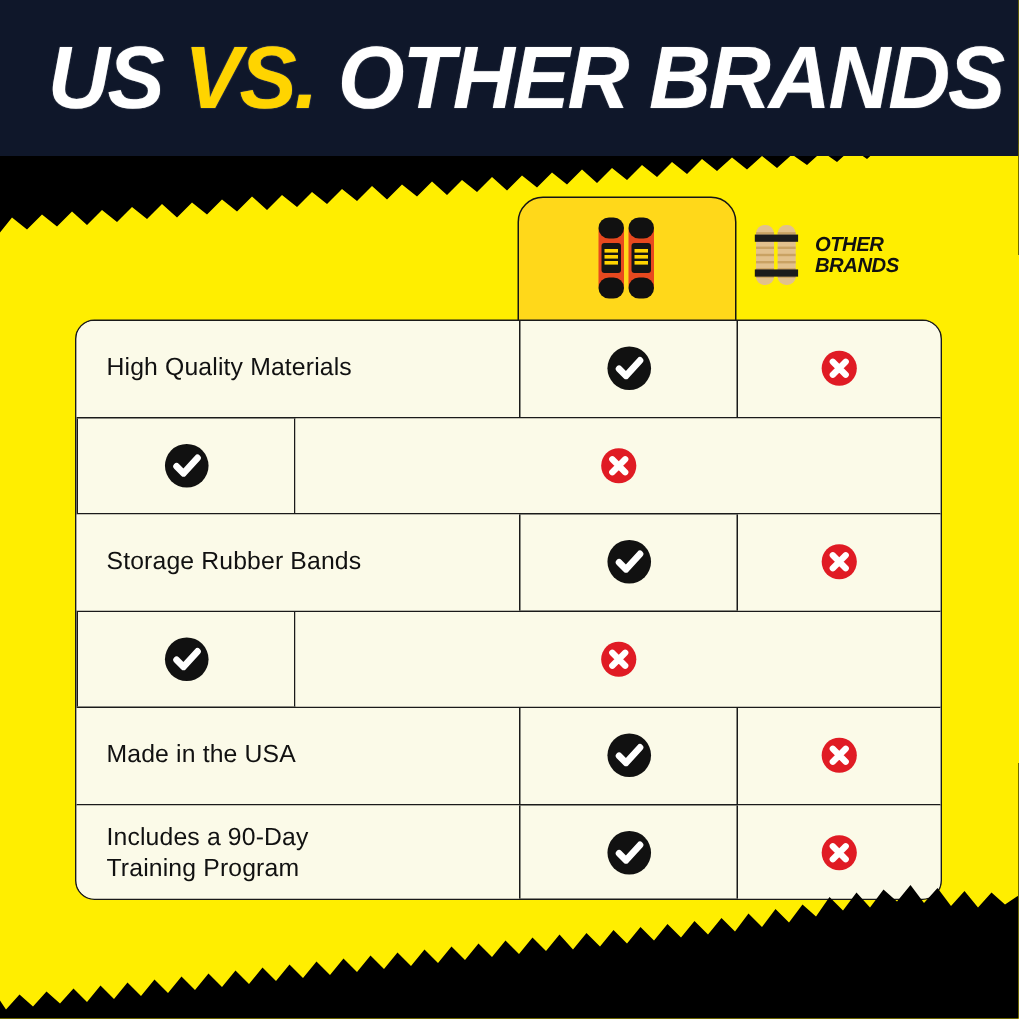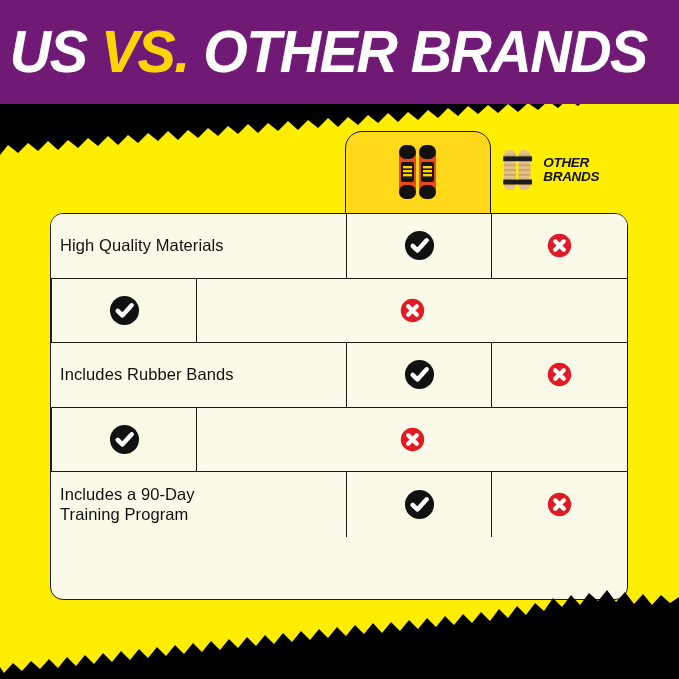--- a/index.html
+++ b/index.html
@@ -12,22 +12,22 @@
   .poster{
     position:relative;
     width:679px;height:679px;
     background:#000;
     overflow:hidden;
   }
 
   
   .title-band{
     position:absolute;left:0;top:0;width:679px;height:104px;
-    background:#701a75;
-    display:flex;align-items:center;justify-content:flex-start;
+    background:#0f172a;
+    display:flex;align-items:center;justify-content:flex-end;
     z-index:6;
   }
   .title{
     font-family:"Liberation Sans", sans-serif;
     font-weight:bold;font-style:italic;
     font-size:59px;
     letter-spacing:-1.5px;
     line-height:1;
     white-space:nowrap;
     transform:scaleX(0.97);
@@ -95,21 +95,21 @@
     box-sizing:border-box;
     border-bottom:1.5px solid #1a1a1a;
   }
   .row:last-child{border-bottom:none;}
 
   .cell-feature{
     width:295px;
     flex:0 0 295px;
     background:#FBFAE8;
     display:flex;align-items:center;
-    padding-left:9px;
+    padding-left:20px;
     box-sizing:border-box;
   }
   .feature-text{
     font-family:"Liberation Sans", sans-serif;
     font-size:16.5px;
     color:#111;
     line-height:1.25;
     letter-spacing:0.1px;
     white-space:pre-line;
   }
@@ -238,51 +238,68 @@
       <div class="cell-other">
         <svg class="x-badge" viewBox="0 0 32 32">
           <circle cx="16" cy="16" r="15" fill="#E01B24"></circle>
           <path d="M10.5 10.5 L21.5 21.5 M21.5 10.5 L10.5 21.5" stroke="#ffffff" stroke-width="5.4" stroke-linecap="round"></path>
         </svg>
       </div>
     </div>
 
     <div class="row">
       <div class="cell-feature">
-        <span class="feature-text">Includes Rubber Bands</span>
-      </div>
-      <div class="cell-us">
-        <svg class="check-badge" viewBox="0 0 32 32">
-          <circle cx="16" cy="16" r="15" fill="#111111"></circle>
-          <path d="M9 16.4 L13.8 21.2 L23.4 10.6" fill="none" stroke="#ffffff" stroke-width="4.6" stroke-linecap="round" stroke-linejoin="round"></path>
-        </svg>
-      </div>
-      <div class="cell-other">
-        <svg class="x-badge" viewBox="0 0 32 32">
-          <circle cx="16" cy="16" r="15" fill="#E01B24"></circle>
-          <path d="M10.5 10.5 L21.5 21.5 M21.5 10.5 L10.5 21.5" stroke="#ffffff" stroke-width="5.4" stroke-linecap="round"></path>
-        </svg>
-      </div>
-    </div>
-
-    <div class="row">
-      <div class="cell-us">
-        <svg class="check-badge" viewBox="0 0 32 32">
-          <circle cx="16" cy="16" r="15" fill="#111111"></circle>
-          <path d="M9 16.4 L13.8 21.2 L23.4 10.6" fill="none" stroke="#ffffff" stroke-width="4.6" stroke-linecap="round" stroke-linejoin="round"></path>
-        </svg>
-      </div>
-      <div class="cell-other">
-        <svg class="x-badge" viewBox="0 0 32 32">
-          <circle cx="16" cy="16" r="15" fill="#E01B24"></circle>
-          <path d="M10.5 10.5 L21.5 21.5 M21.5 10.5 L10.5 21.5" stroke="#ffffff" stroke-width="5.4" stroke-linecap="round"></path>
-        </svg>
-      </div>
-    </div>
-
+        <span class="feature-text">Storage Rubber Bands</span>
+      </div>
+      <div class="cell-us">
+        <svg class="check-badge" viewBox="0 0 32 32">
+          <circle cx="16" cy="16" r="15" fill="#111111"></circle>
+          <path d="M9 16.4 L13.8 21.2 L23.4 10.6" fill="none" stroke="#ffffff" stroke-width="4.6" stroke-linecap="round" stroke-linejoin="round"></path>
+        </svg>
+      </div>
+      <div class="cell-other">
+        <svg class="x-badge" viewBox="0 0 32 32">
+          <circle cx="16" cy="16" r="15" fill="#E01B24"></circle>
+          <path d="M10.5 10.5 L21.5 21.5 M21.5 10.5 L10.5 21.5" stroke="#ffffff" stroke-width="5.4" stroke-linecap="round"></path>
+        </svg>
+      </div>
+    </div>
+
+    <div class="row">
+      <div class="cell-us">
+        <svg class="check-badge" viewBox="0 0 32 32">
+          <circle cx="16" cy="16" r="15" fill="#111111"></circle>
+          <path d="M9 16.4 L13.8 21.2 L23.4 10.6" fill="none" stroke="#ffffff" stroke-width="4.6" stroke-linecap="round" stroke-linejoin="round"></path>
+        </svg>
+      </div>
+      <div class="cell-other">
+        <svg class="x-badge" viewBox="0 0 32 32">
+          <circle cx="16" cy="16" r="15" fill="#E01B24"></circle>
+          <path d="M10.5 10.5 L21.5 21.5 M21.5 10.5 L10.5 21.5" stroke="#ffffff" stroke-width="5.4" stroke-linecap="round"></path>
+        </svg>
+      </div>
+    </div>
+
+    <div class="row">
+      <div class="cell-feature">
+        <span class="feature-text">Made in the USA</span>
+      </div>
+      <div class="cell-us">
+        <svg class="check-badge" viewBox="0 0 32 32">
+          <circle cx="16" cy="16" r="15" fill="#111111"></circle>
+          <path d="M9 16.4 L13.8 21.2 L23.4 10.6" fill="none" stroke="#ffffff" stroke-width="4.6" stroke-linecap="round" stroke-linejoin="round"></path>
+        </svg>
+      </div>
+      <div class="cell-other">
+        <svg class="x-badge" viewBox="0 0 32 32">
+          <circle cx="16" cy="16" r="15" fill="#E01B24"></circle>
+          <path d="M10.5 10.5 L21.5 21.5 M21.5 10.5 L10.5 21.5" stroke="#ffffff" stroke-width="5.4" stroke-linecap="round"></path>
+        </svg>
+      </div>
+    </div>
 
     <div class="row">
       <div class="cell-feature">
         <span class="feature-text">Includes a 90-Day
 Training Program</span>
       </div>
       <div class="cell-us">
         <svg class="check-badge" viewBox="0 0 32 32">
           <circle cx="16" cy="16" r="15" fill="#111111"></circle>
           <path d="M9 16.4 L13.8 21.2 L23.4 10.6" fill="none" stroke="#ffffff" stroke-width="4.6" stroke-linecap="round" stroke-linejoin="round"></path>

